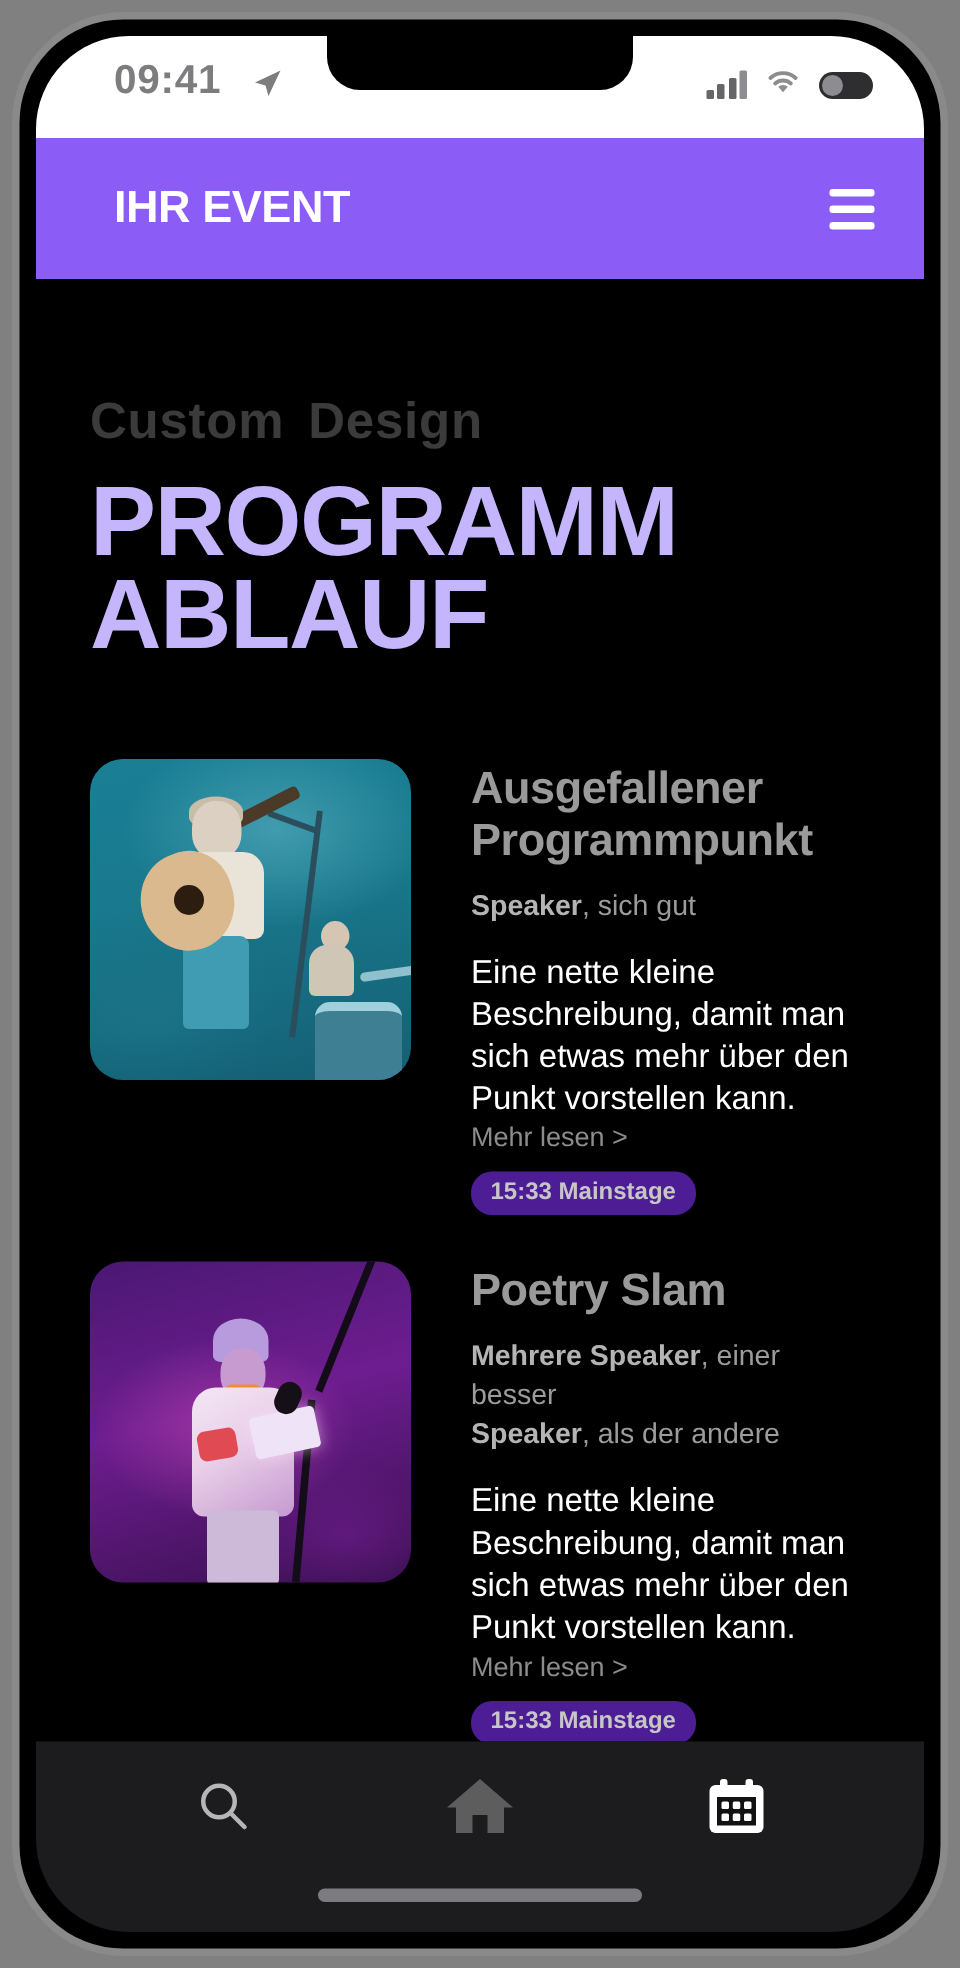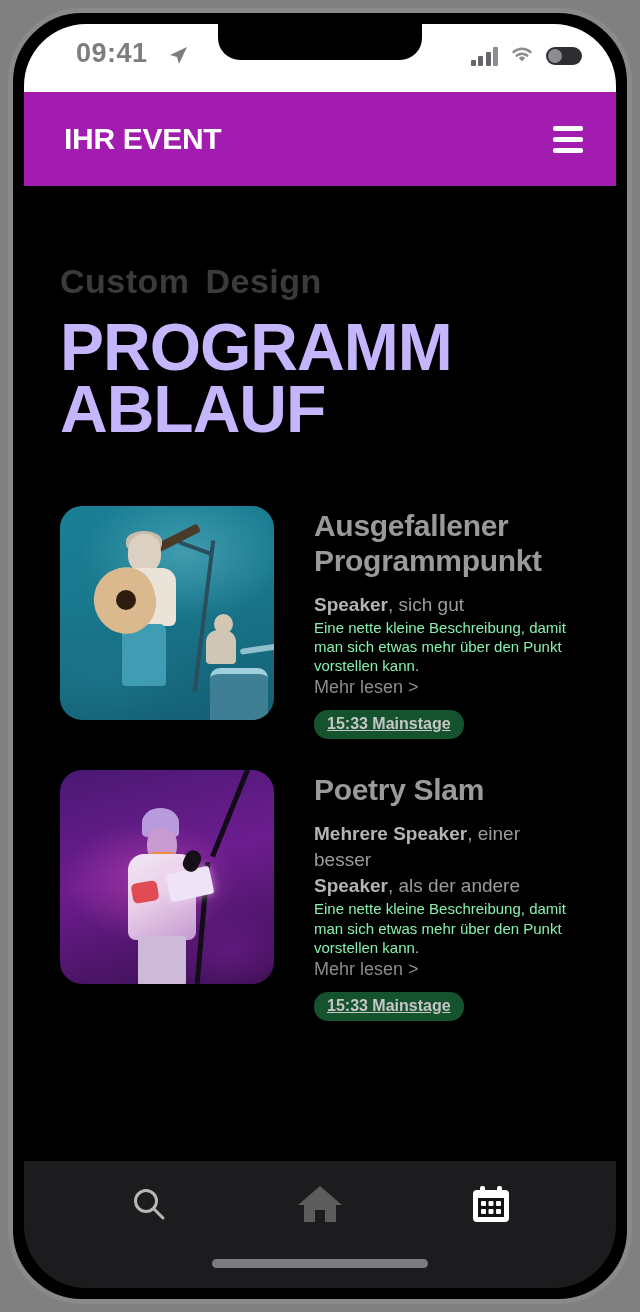--- a/index.html
+++ b/index.html
@@ -102,25 +102,25 @@
     border-radius: 7px;
     background: #8d8d91;
   }
 
   
   #app-header {
     position: absolute;
     left: 0; top: 68px;
     width: 592px;
     height: 94px;
-    background: #a21caf;
+    background: #8b5cf6;
     display: flex;
     align-items: center;
     justify-content: space-between;
-    padding: 0 33px 0 40px;
+    padding: 0 33px 0 52px;
     z-index: 4;
   }
   #app-title {
     font-size: 30px;
     font-weight: bold;
     color: #ffffff;
     letter-spacing: -0.3px;
   }
   #hamburger { display: flex; flex-direction: column; gap: 6px; cursor: pointer; }
   #hamburger span {
@@ -324,40 +324,40 @@
     letter-spacing: -0.3px;
   }
   .item-speaker {
     margin-top: 13px;
     font-size: 19px;
     color: #9c9c9c;
     line-height: 1.38;
   }
   .item-speaker b { color: #b4b4b4; font-weight: bold; }
   .item-desc {
-    font-size: 15px;
-    color: #86efac;
+    margin-top: 16px;
+    font-size: 22px;
+    color: #ffffff;
     line-height: 1.28;
   }
   .item-more {
     margin-top: 2px;
     font-size: 18px;
     color: #8c8c8c;
     cursor: pointer;
   }
   .item-badge {
     display: inline-block;
     margin-top: 12px;
     padding: 5px 13px 6px;
     border-radius: 14px;
-    background: #14532d;
+    background: #4c1d95;
     color: #c6c6c6;
     font-size: 16px;
     font-weight: bold;
-    text-decoration: underline;
   }
 
   
   #bottom-nav {
     position: absolute;
     left: 0; top: 1137px;
     width: 592px;
     height: 127px;
     background: #1c1c1e;
     z-index: 5;

